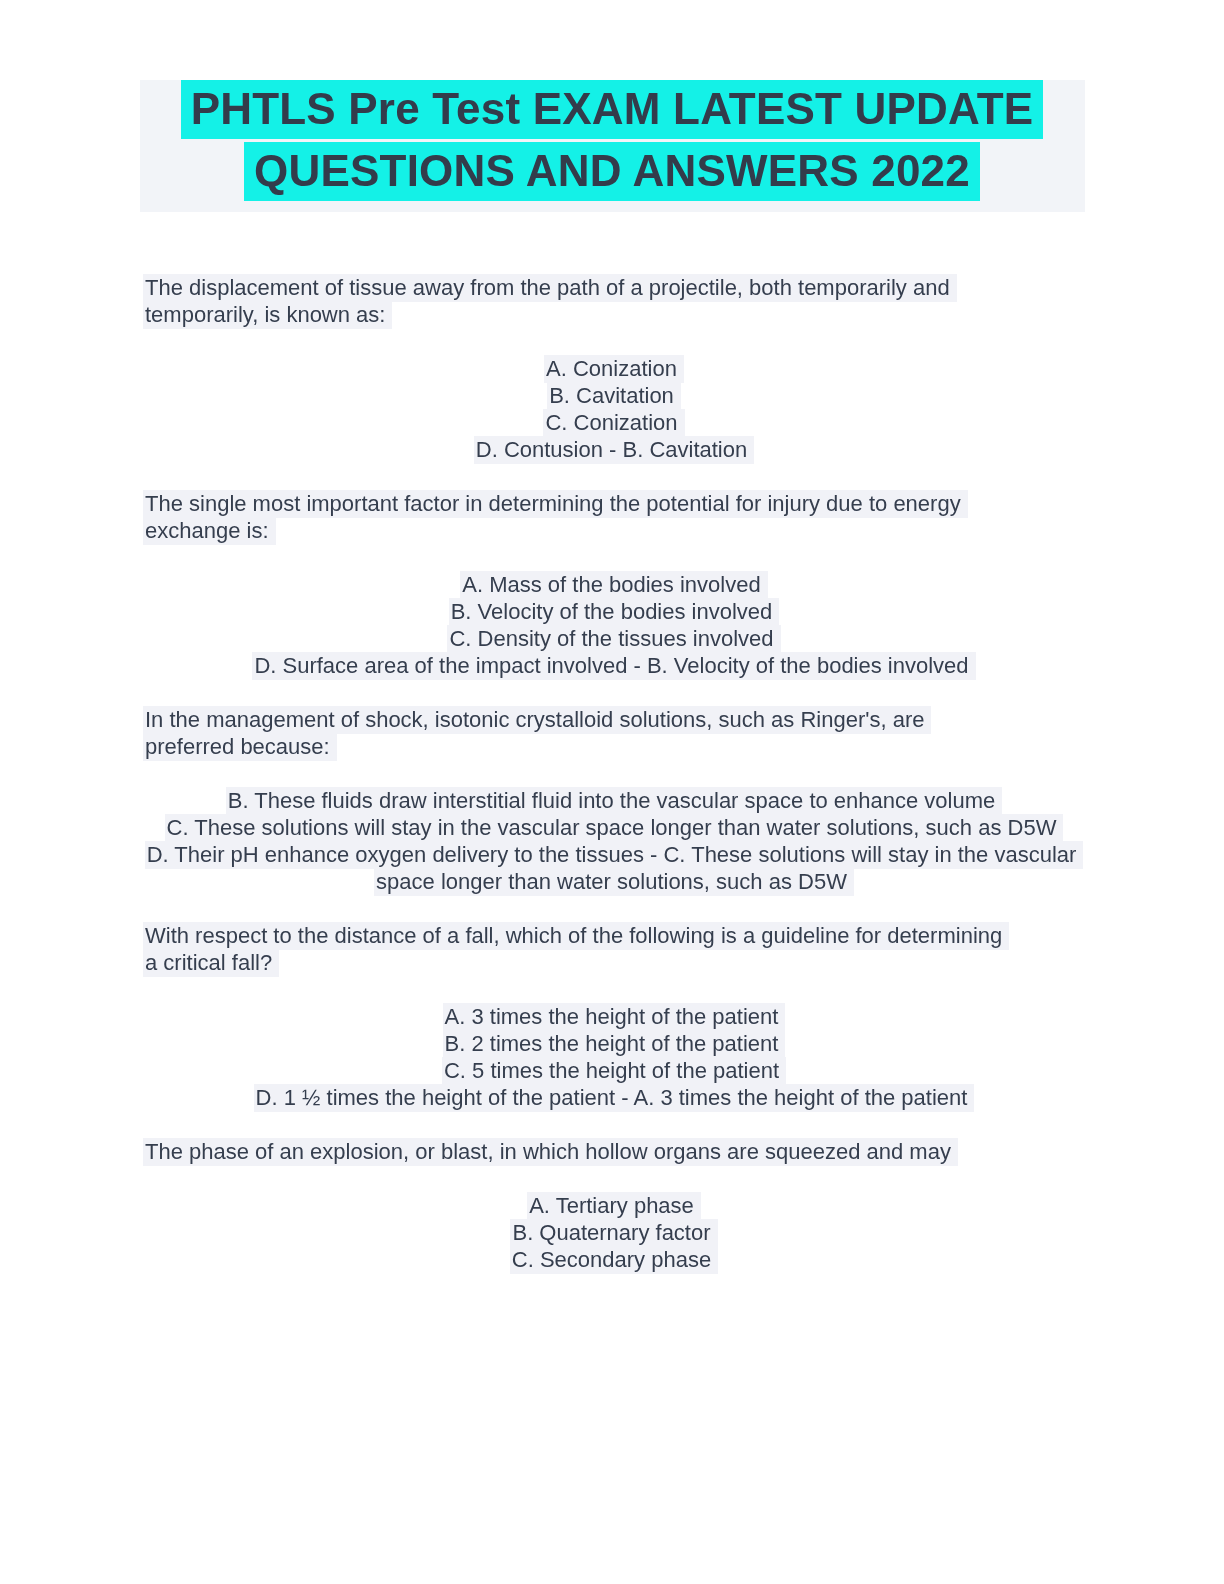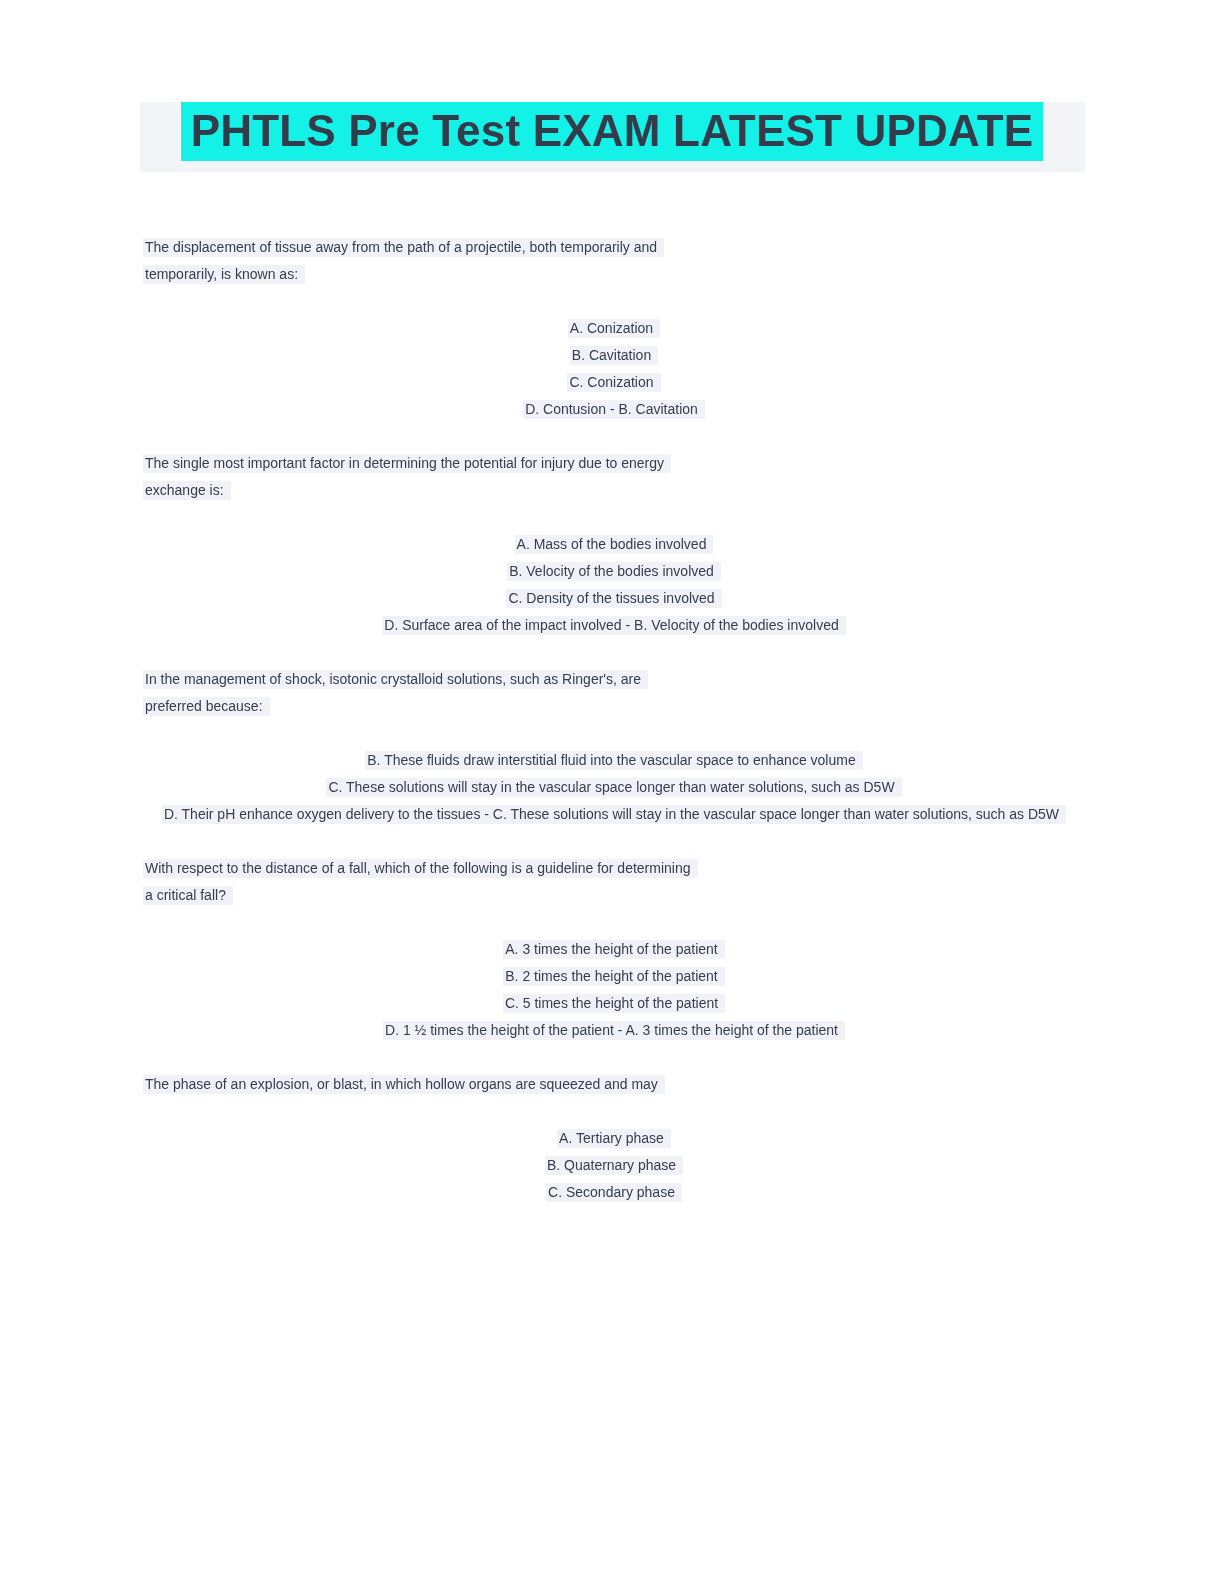--- a/index.html
+++ b/index.html
@@ -14,21 +14,21 @@
     font-family: "Liberation Sans", sans-serif;
   }
   .page {
     position: relative;
     width: 1224px;
     height: 1584px;
     background: #ffffff;
   }
   
   .title-block {
-    margin: 102px auto 0 auto;
+    margin: 80px auto 0 auto;
     width: 945px;
     background: #f2f4f8;
     text-align: center;
     padding: 3px 0 5px 0;
   }
   .title-line {
     line-height: 52px;
   }
   .hl-cyan {
     background: #14f1e7;
@@ -36,21 +36,21 @@
     font-weight: bold;
     font-size: 44px;
     letter-spacing: 0.2px;
     padding: 4px 10px 6px 10px;
     white-space: nowrap;
   }
   
   .content {
     width: 940px;
     margin: 62px 0 0 145px;
-    font-size: 14px;
+    font-size: 22px;
     line-height: 27px;
     color: #353e4e;
   }
   .question {
     margin: 0 0 27px 0;
   }
   .prompt {
     margin: 0 0 27px 0;
   }
   .hl {
@@ -69,20 +69,23 @@
   }
 </style>
 </head>
 <body>
 
 <div class="page">
 
   <header class="title-block">
     <div class="title-line">
       <span class="hl-cyan">PHTLS Pre Test EXAM LATEST UPDATE</span>
+    </div>
+    <div class="title-line">
+      <span class="hl-cyan">QUESTIONS AND ANSWERS 2022</span>
     </div>
   </header>
 
   <main class="content">
 
     <section class="question">
       <p class="prompt">
         <span class="hl">The displacement of tissue away from the path of a projectile, both temporarily and</span><br>
         <span class="hl">temporarily, is known as:</span>
       </p>
@@ -131,19 +134,19 @@
         <div class="option-line"><span class="hl">D. 1 ½ times the height of the patient - A. 3 times the height of the patient</span></div>
       </div>
     </section>
 
     <section class="question">
       <p class="prompt">
         <span class="hl">The phase of an explosion, or blast, in which hollow organs are squeezed and may</span><br>
       </p>
       <div class="options">
         <div class="option-line"><span class="hl">A. Tertiary phase</span></div>
-        <div class="option-line"><span class="hl">B. Quaternary phase</span></div>
+        <div class="option-line"><span class="hl">B. Quaternary factor</span></div>
         <div class="option-line"><span class="hl">C. Secondary phase</span></div>
       </div>
     </section>
 
   </main>
 </div>
 
 </body></html>

